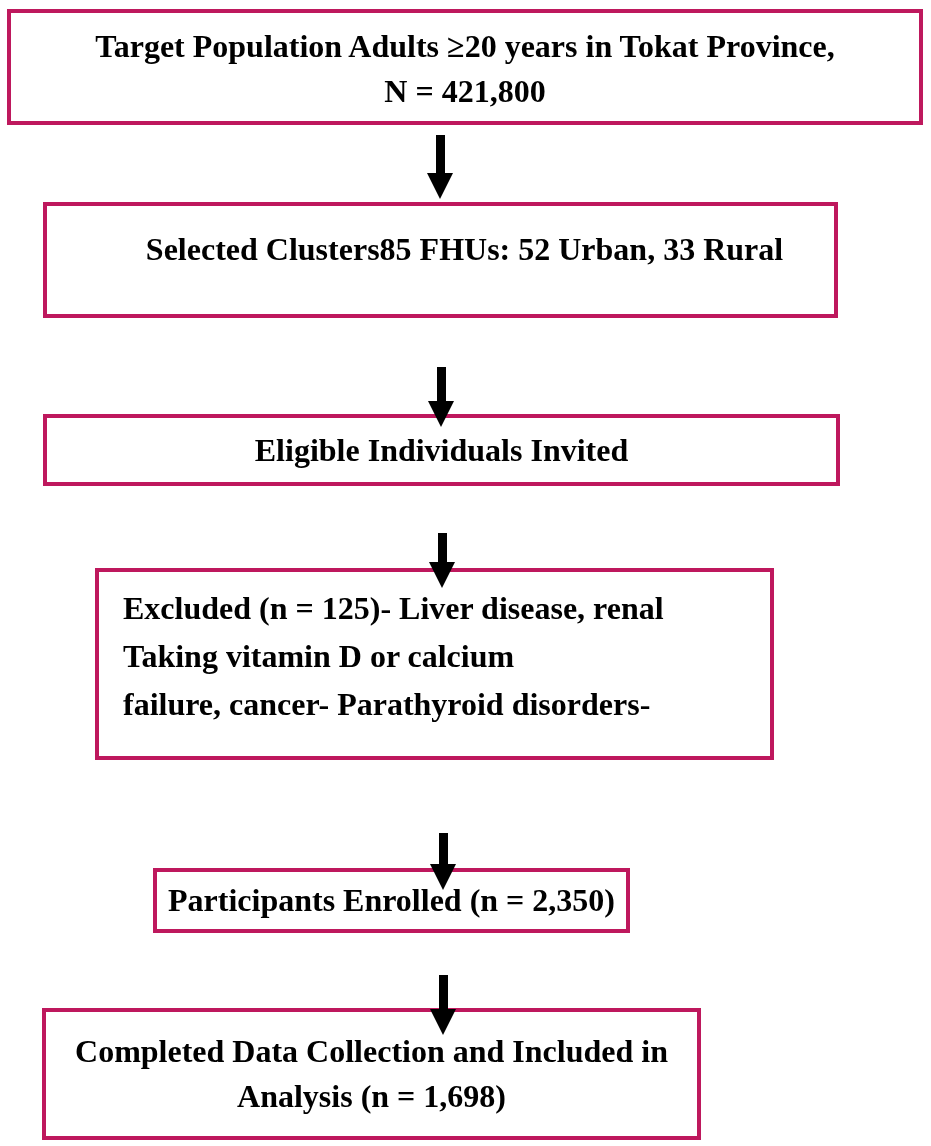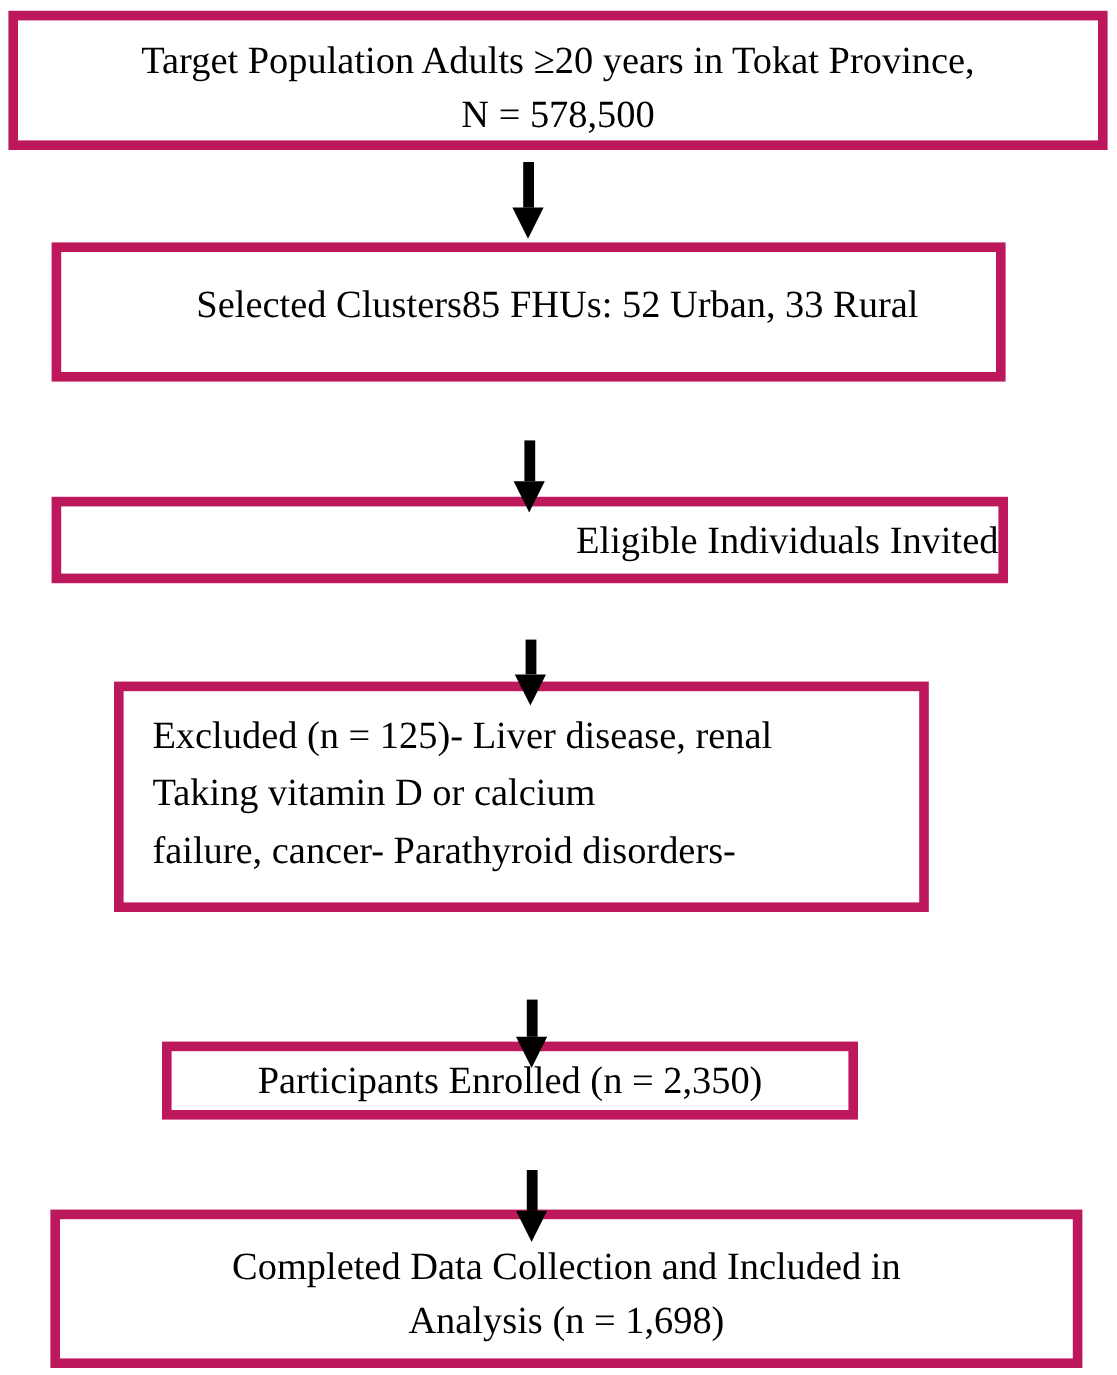--- a/index.html
+++ b/index.html
@@ -12,41 +12,42 @@
     width: 931px;
     height: 1146px;
     background: #ffffff;
     font-family: "Liberation Serif", "DejaVu Serif", serif;
     color: #000000;
     overflow: hidden;
   }
   .flow-box {
     position: absolute;
     box-sizing: border-box;
-    border: 8px solid #be185d;
+    border: 4px solid #be185d;
     background: #ffffff;
     font-size: 32px;
     line-height: 45px;
     z-index: 1;
+    font-weight: bold;
   }
   .flow-box .line {
     display: block;
   }
   .center-text { text-align: center; }
   .vcenter {
     display: flex;
     flex-direction: column;
     justify-content: center;
   }
   #box-target     { left: 7px;   top: 9px;    width: 916px; height: 116px; padding-top: 11px; }
   #box-clusters   { left: 43px;  top: 202px;  width: 795px; height: 116px; padding-top: 21px; padding-left: 48px; }
-  #box-eligible   { left: 43px;  top: 414px;  width: 797px; height: 72px; text-align: right;  }
+  #box-eligible   { left: 43px;  top: 414px;  width: 797px; height: 72px;  }
   #box-excluded   { left: 95px;  top: 568px;  width: 679px; height: 192px; padding: 12px 20px 0 24px; line-height: 48px; text-align: left; }
-  #box-enrolled   { left: 135px; top: 868px;  width: 580px; height: 65px;  }
-  #box-completed  { left: 42px;  top: 1008px; width: 860px; height: 132px; padding-top: 17px; }
+  #box-enrolled   { left: 153px; top: 868px;  width: 477px; height: 65px;  }
+  #box-completed  { left: 42px;  top: 1008px; width: 659px; height: 132px; padding-top: 17px; }
 
   .down-arrow {
     position: absolute;
     width: 26px;
     display: flex;
     flex-direction: column;
     align-items: center;
     z-index: 5;
     pointer-events: none;
   }
@@ -67,21 +68,21 @@
   #arrow-4 { left: 430px; top: 833px; } #arrow-4 .shaft { height: 31px; }
   #arrow-5 { left: 430px; top: 975px; } #arrow-5 .shaft { height: 34px; }
 </style>
 </head>
 <body>
 
 <div id="canvas">
 
   <div id="box-target" class="flow-box center-text">
     <span class="line">Target Population Adults ≥20 years in Tokat Province,</span>
-    <span class="line">N = 578,500</span>
+    <span class="line">N = 421,800</span>
   </div>
 
   <div id="arrow-1" class="down-arrow">
     <div class="shaft"></div>
     <div class="head"></div>
   </div>
 
   <div id="box-clusters" class="flow-box center-text">
     <span class="line">Selected Clusters85 FHUs: 52 Urban, 33 Rural</span>
   </div>

